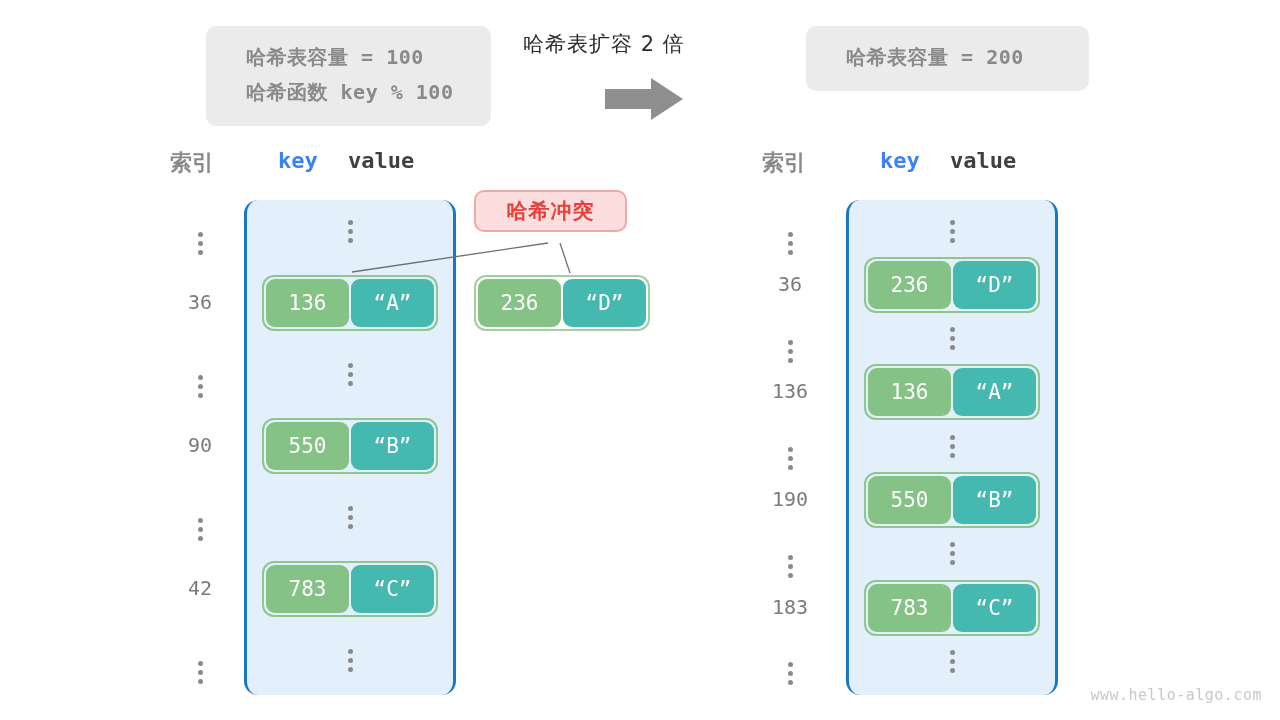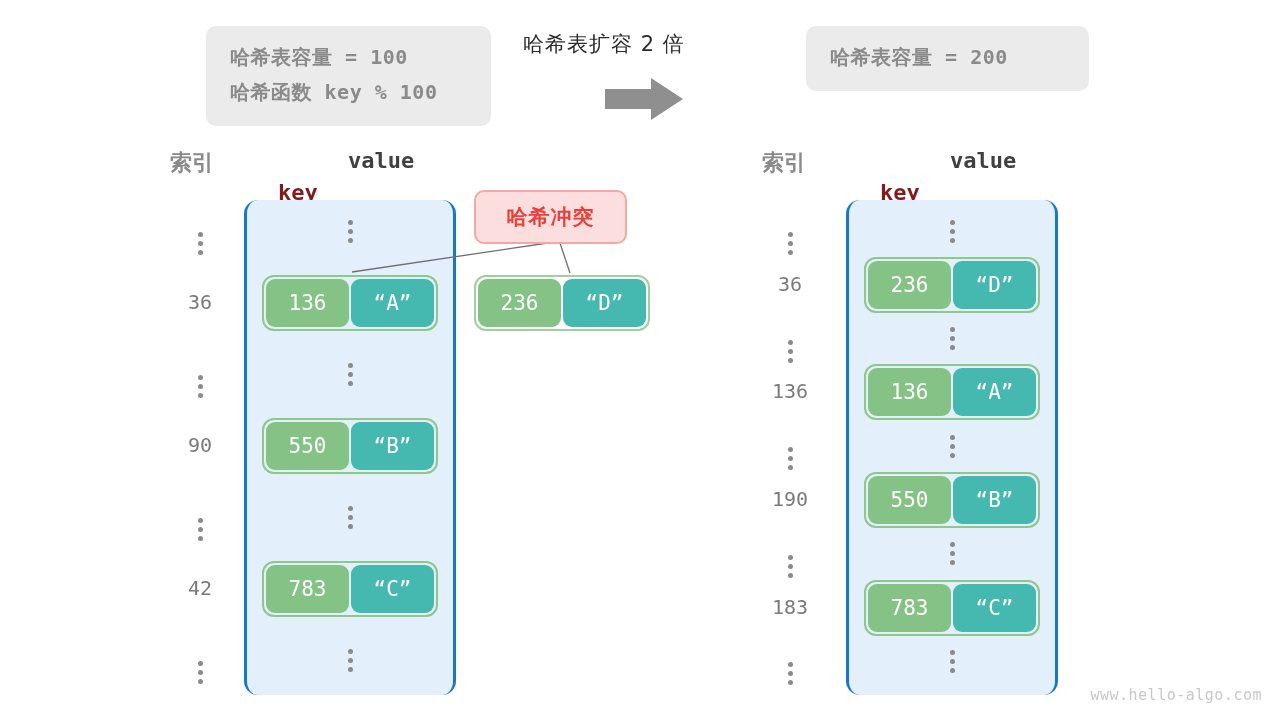--- a/index.html
+++ b/index.html
@@ -14,21 +14,21 @@
     overflow: hidden;
     font-family: "DejaVu Sans", "Liberation Sans", sans-serif;
     color: #7a7a7a;
   }
 
   
   .info-box {
     position: absolute;
     background: #ebebeb;
     border-radius: 10px;
-    padding: 14px 24px 16px 24px;
+    padding: 14px 24px 16px 40px;
     box-sizing: border-box;
   }
   .info-line {
     font-family: "DejaVu Sans Mono", "Liberation Mono", monospace;
     font-size: 20px;
     font-weight: bold;
     color: #8a8a8a;
     letter-spacing: 0.5px;
     white-space: nowrap;
     line-height: 1.75;
@@ -62,21 +62,21 @@
   
   .col-header {
     position: absolute;
     height: 30px;
     font-family: "DejaVu Sans Mono", "Liberation Mono", monospace;
     font-size: 22px;
     font-weight: bold;
     white-space: nowrap;
   }
   .hdr-index { color: #8a8a8a; font-family: "DejaVu Sans", "Liberation Sans", sans-serif; text-align: center; }
-  .hdr-key   { color: #7f1d1d; margin-top: 32px; }
+  .hdr-key   { color: #3b82f6; }
   .hdr-value { color: #404040; }
 
   
   .table-box {
     position: absolute;
     background: #e3f0fb;
     border-left: 3px solid #1878c8;
     border-right: 3px solid #1878c8;
     border-radius: 14px;
     box-sizing: border-box;
@@ -145,21 +145,21 @@
 
   
   .row-dots { position: absolute; width: 176px; display: flex; justify-content: center; }
 
   
   #collision-badge {
     position: absolute;
     left: 474px;
     top: 190px;
     width: 153px;
-    height: 54px;
+    height: 42px;
     background: #fbdedd;
     border: 2px solid #f2a9a6;
     border-radius: 10px;
     display: flex;
     align-items: center;
     justify-content: center;
     font-size: 21px;
     font-weight: bold;
     color: #e8413c;
     letter-spacing: 1px;

